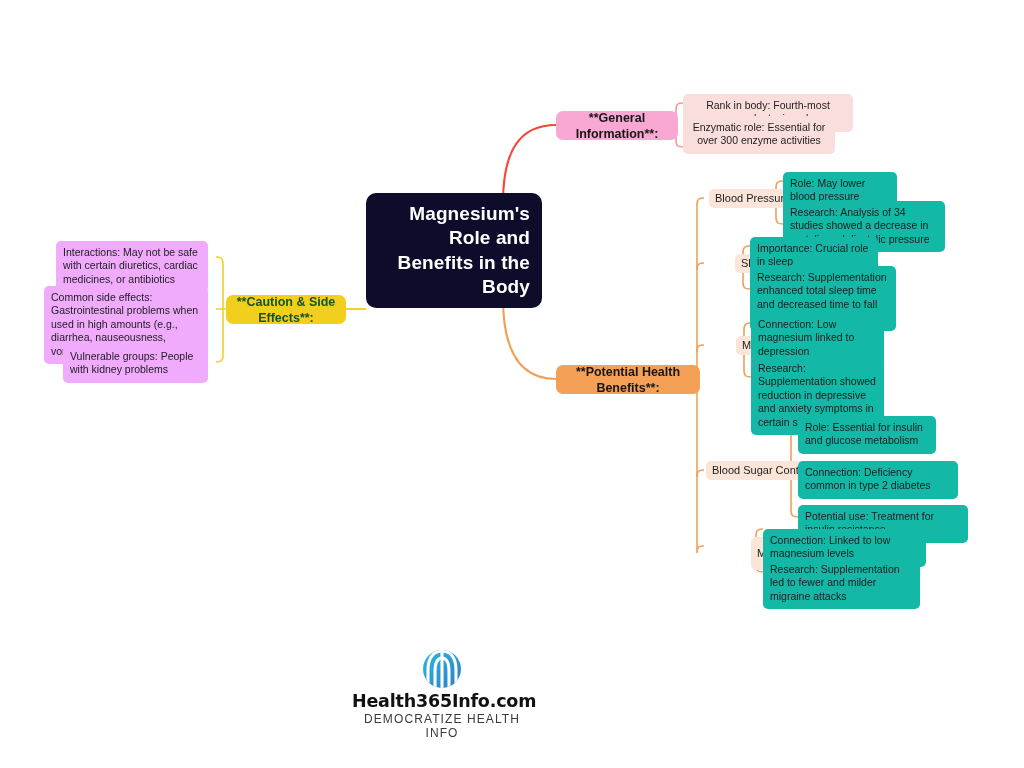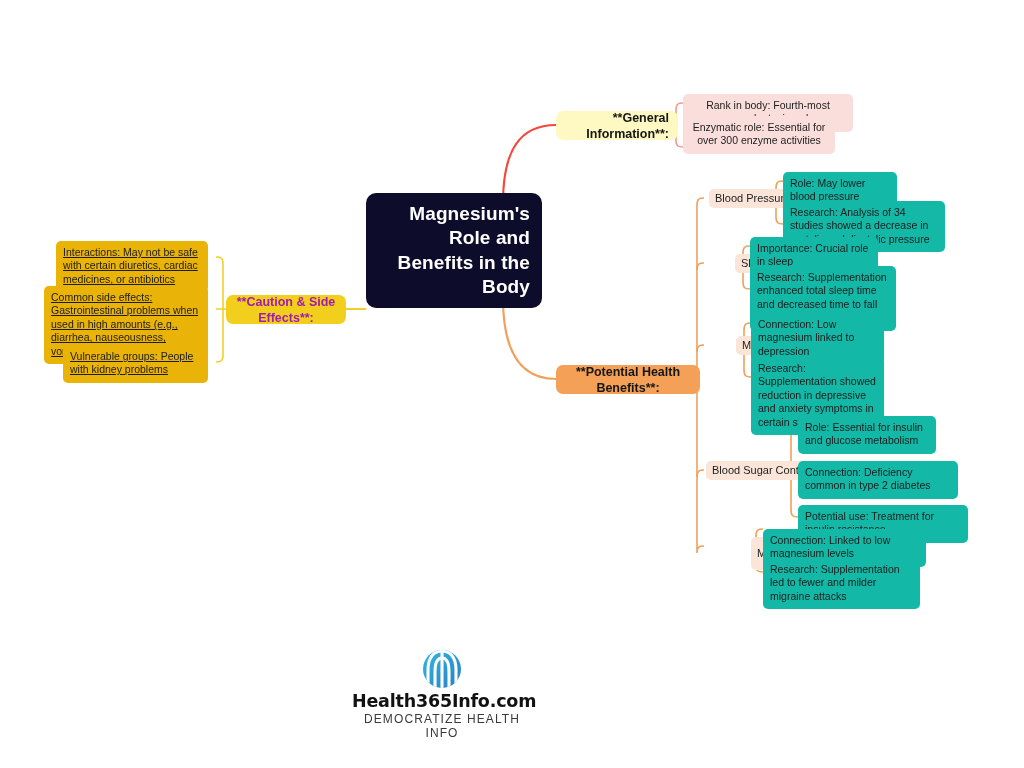--- a/index.html
+++ b/index.html
@@ -56,23 +56,23 @@
   .branch {
     font-size: 12.5px;
     font-weight: bold;
     display: flex;
     align-items: center;
     justify-content: center;
     text-align: center;
     border-radius: 7px;
     padding: 6px 9px;
   }
-  .branch.red    { background: #fef9c3; color: #161616; text-align: right; }
+  .branch.red    { background: #f9a8d4; color: #161616; }
   .branch.orange { background: #f4a157; color: #161616; }
-  .branch.yellow { background: #f2cf1c; color: #a21caf; }
+  .branch.yellow { background: #f2cf1c; color: #14532d; }
 
   
   .sub {
     font-size: 11px;
     display: flex;
     align-items: center;
     padding: 4px 6px;
     border-radius: 5px;
     background: #fae5d8;
     color: #1d1d1d;
@@ -81,21 +81,21 @@
 
   
   .leaf {
     font-size: 10.5px;
     padding: 5px 7px 6px 7px;
     border-radius: 5px;
     color: #1d1d1d;
   }
   .leaf.pink   { background: #fadedc; text-align: center; }
   .leaf.peach  { background: #14b8a6; }
-  .leaf.cream  { background: #eab308; text-decoration: underline; }
+  .leaf.cream  { background: #f0abfc; }
 
   
   #logo {
     position: absolute;
     left: 352px;
     top: 648px;
     width: 180px;
     text-align: center;
   }
   #logo .mark {

